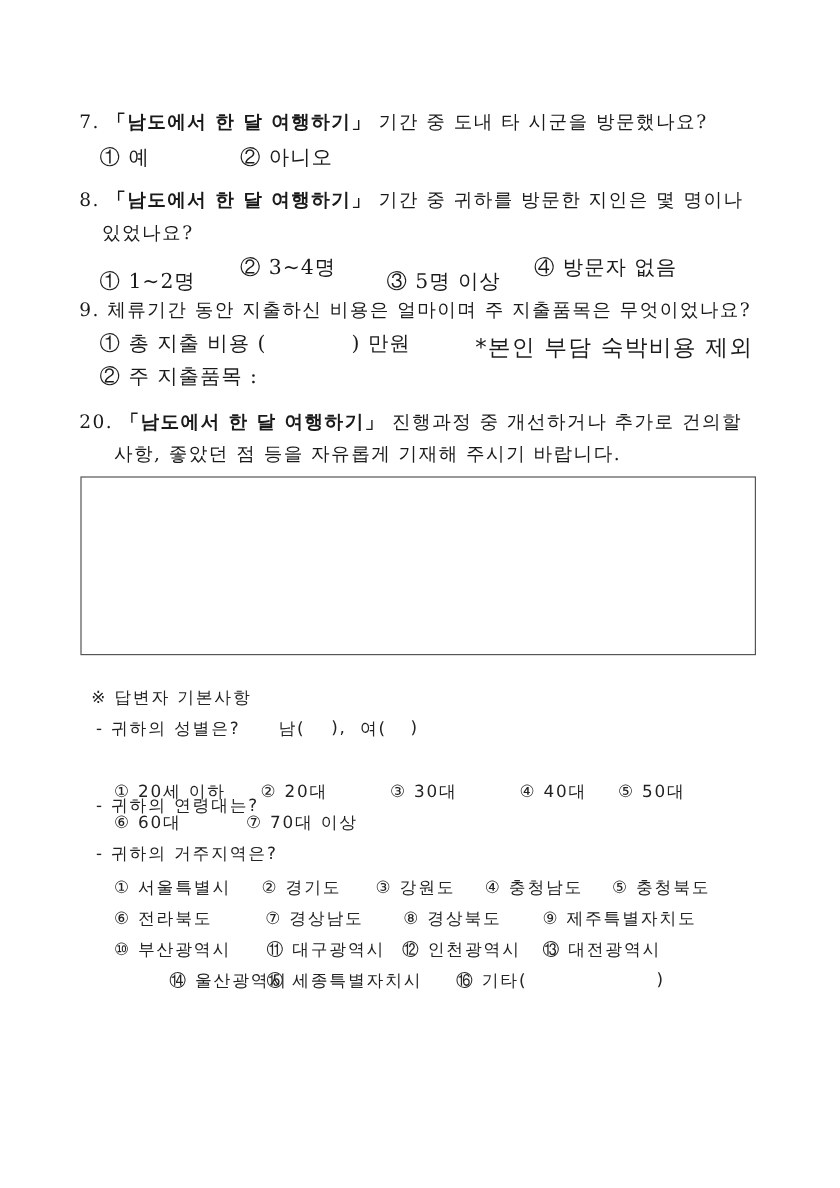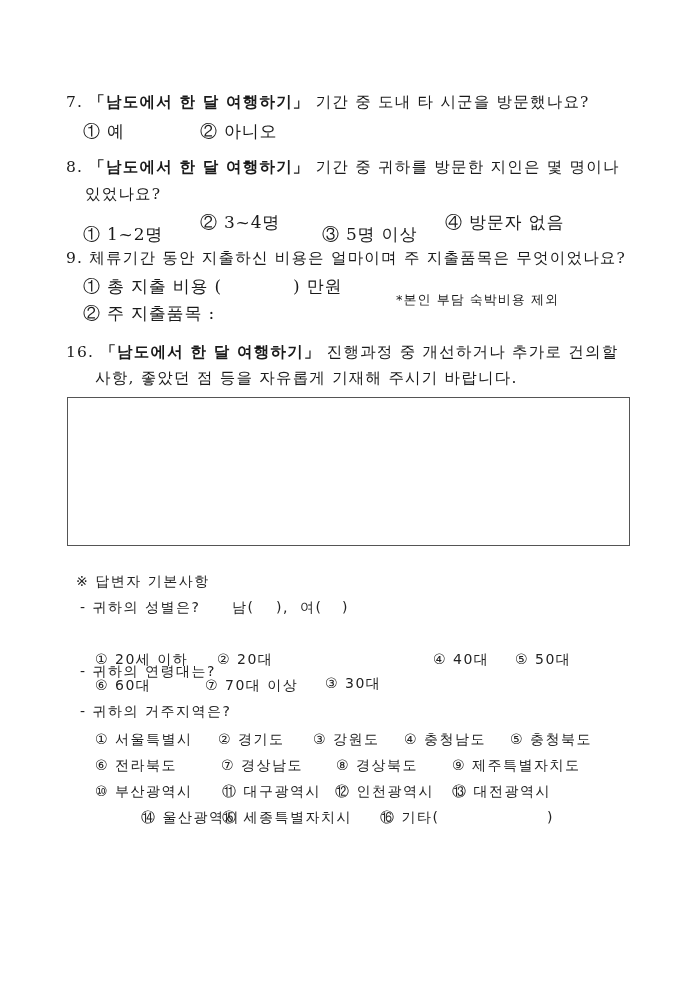--- a/index.html
+++ b/index.html
@@ -33,45 +33,45 @@
 <div class="abs serif opt" style="left:322px;top:211px;margin-top:12px;">③ 5명 이상</div>
 <div class="abs serif opt" style="left:445px;top:211px;">④ 방문자 없음</div>
 
 <div class="abs serif q" style="left:66px;top:248px;">
   <span>9.</span>
   <span>체류기간 동안 지출하신 비용은 얼마이며 주 지출품목은 무엇이었나요?</span>
 </div>
 <div class="abs serif opt" style="left:83px;top:275px;">① 총 지출 비용 (</div>
 <div class="abs" style="left:232px;top:276px;width:60px;height:18px;"></div>
 <div class="abs serif opt" style="left:293px;top:275px;">) 만원</div>
-<div class="abs sans" style="left:396px;top:291px;font-size:13px;letter-spacing:1px;">*본인 부담 숙박비용 제외</div>
+<div class="abs sans" style="left:396px;top:277px;font-size:19px;letter-spacing:1px;">*본인 부담 숙박비용 제외</div>
 <div class="abs serif opt" style="left:83px;top:302px;">② 주 지출품목 :</div>
 <div class="abs" style="left:215px;top:302px;width:400px;height:18px;"></div>
 
 <div class="abs serif q" style="left:66px;top:342px;">
-  <span>16.</span>
+  <span>20.</span>
   <b>「남도에서 한 달 여행하기」</b><span> 진행과정 중 개선하거나 추가로 건의할</span>
 </div>
 <div class="abs serif q" style="left:95px;top:368px;">사항, 좋았던 점 등을 자유롭게 기재해 주시기 바랍니다.</div>
 <div class="box"></div>
 
 <div class="abs sans s" style="left:76px;top:573px;">※ 답변자 기본사항</div>
 
 <div class="abs sans s" style="left:80px;top:599px;">- 귀하의 성별은?</div>
 <div class="abs sans s" style="left:232px;top:599px;">남(</div>
 <div class="abs" style="left:254px;top:600px;width:20px;height:16px;"></div>
 <div class="abs sans s" style="left:276px;top:599px;">),</div>
 <div class="abs sans s" style="left:300px;top:599px;">여(</div>
 <div class="abs" style="left:322px;top:600px;width:20px;height:16px;"></div>
 <div class="abs sans s" style="left:342px;top:599px;">)</div>
 
 <div class="abs sans s" style="left:80px;top:625px;margin-top:38px;">- 귀하의 연령대는?</div>
 <div class="abs sans s" style="left:95px;top:651px;">① 20세 이하</div>
 <div class="abs sans s" style="left:217px;top:651px;">② 20대</div>
-<div class="abs sans s" style="left:325px;top:651px;margin-top:24px;">③ 30대</div>
+<div class="abs sans s" style="left:325px;top:651px;">③ 30대</div>
 <div class="abs sans s" style="left:433px;top:651px;">④ 40대</div>
 <div class="abs sans s" style="left:515px;top:651px;">⑤ 50대</div>
 <div class="abs sans s" style="left:95px;top:677px;">⑥ 60대</div>
 <div class="abs sans s" style="left:205px;top:677px;">⑦ 70대 이상</div>
 
 <div class="abs sans s" style="left:80px;top:703px;">- 귀하의 거주지역은?</div>
 
 <div class="abs sans s" style="left:95px;top:731px;">① 서울특별시</div>
 <div class="abs sans s" style="left:218px;top:731px;">② 경기도</div>
 <div class="abs sans s" style="left:313px;top:731px;">③ 강원도</div>

